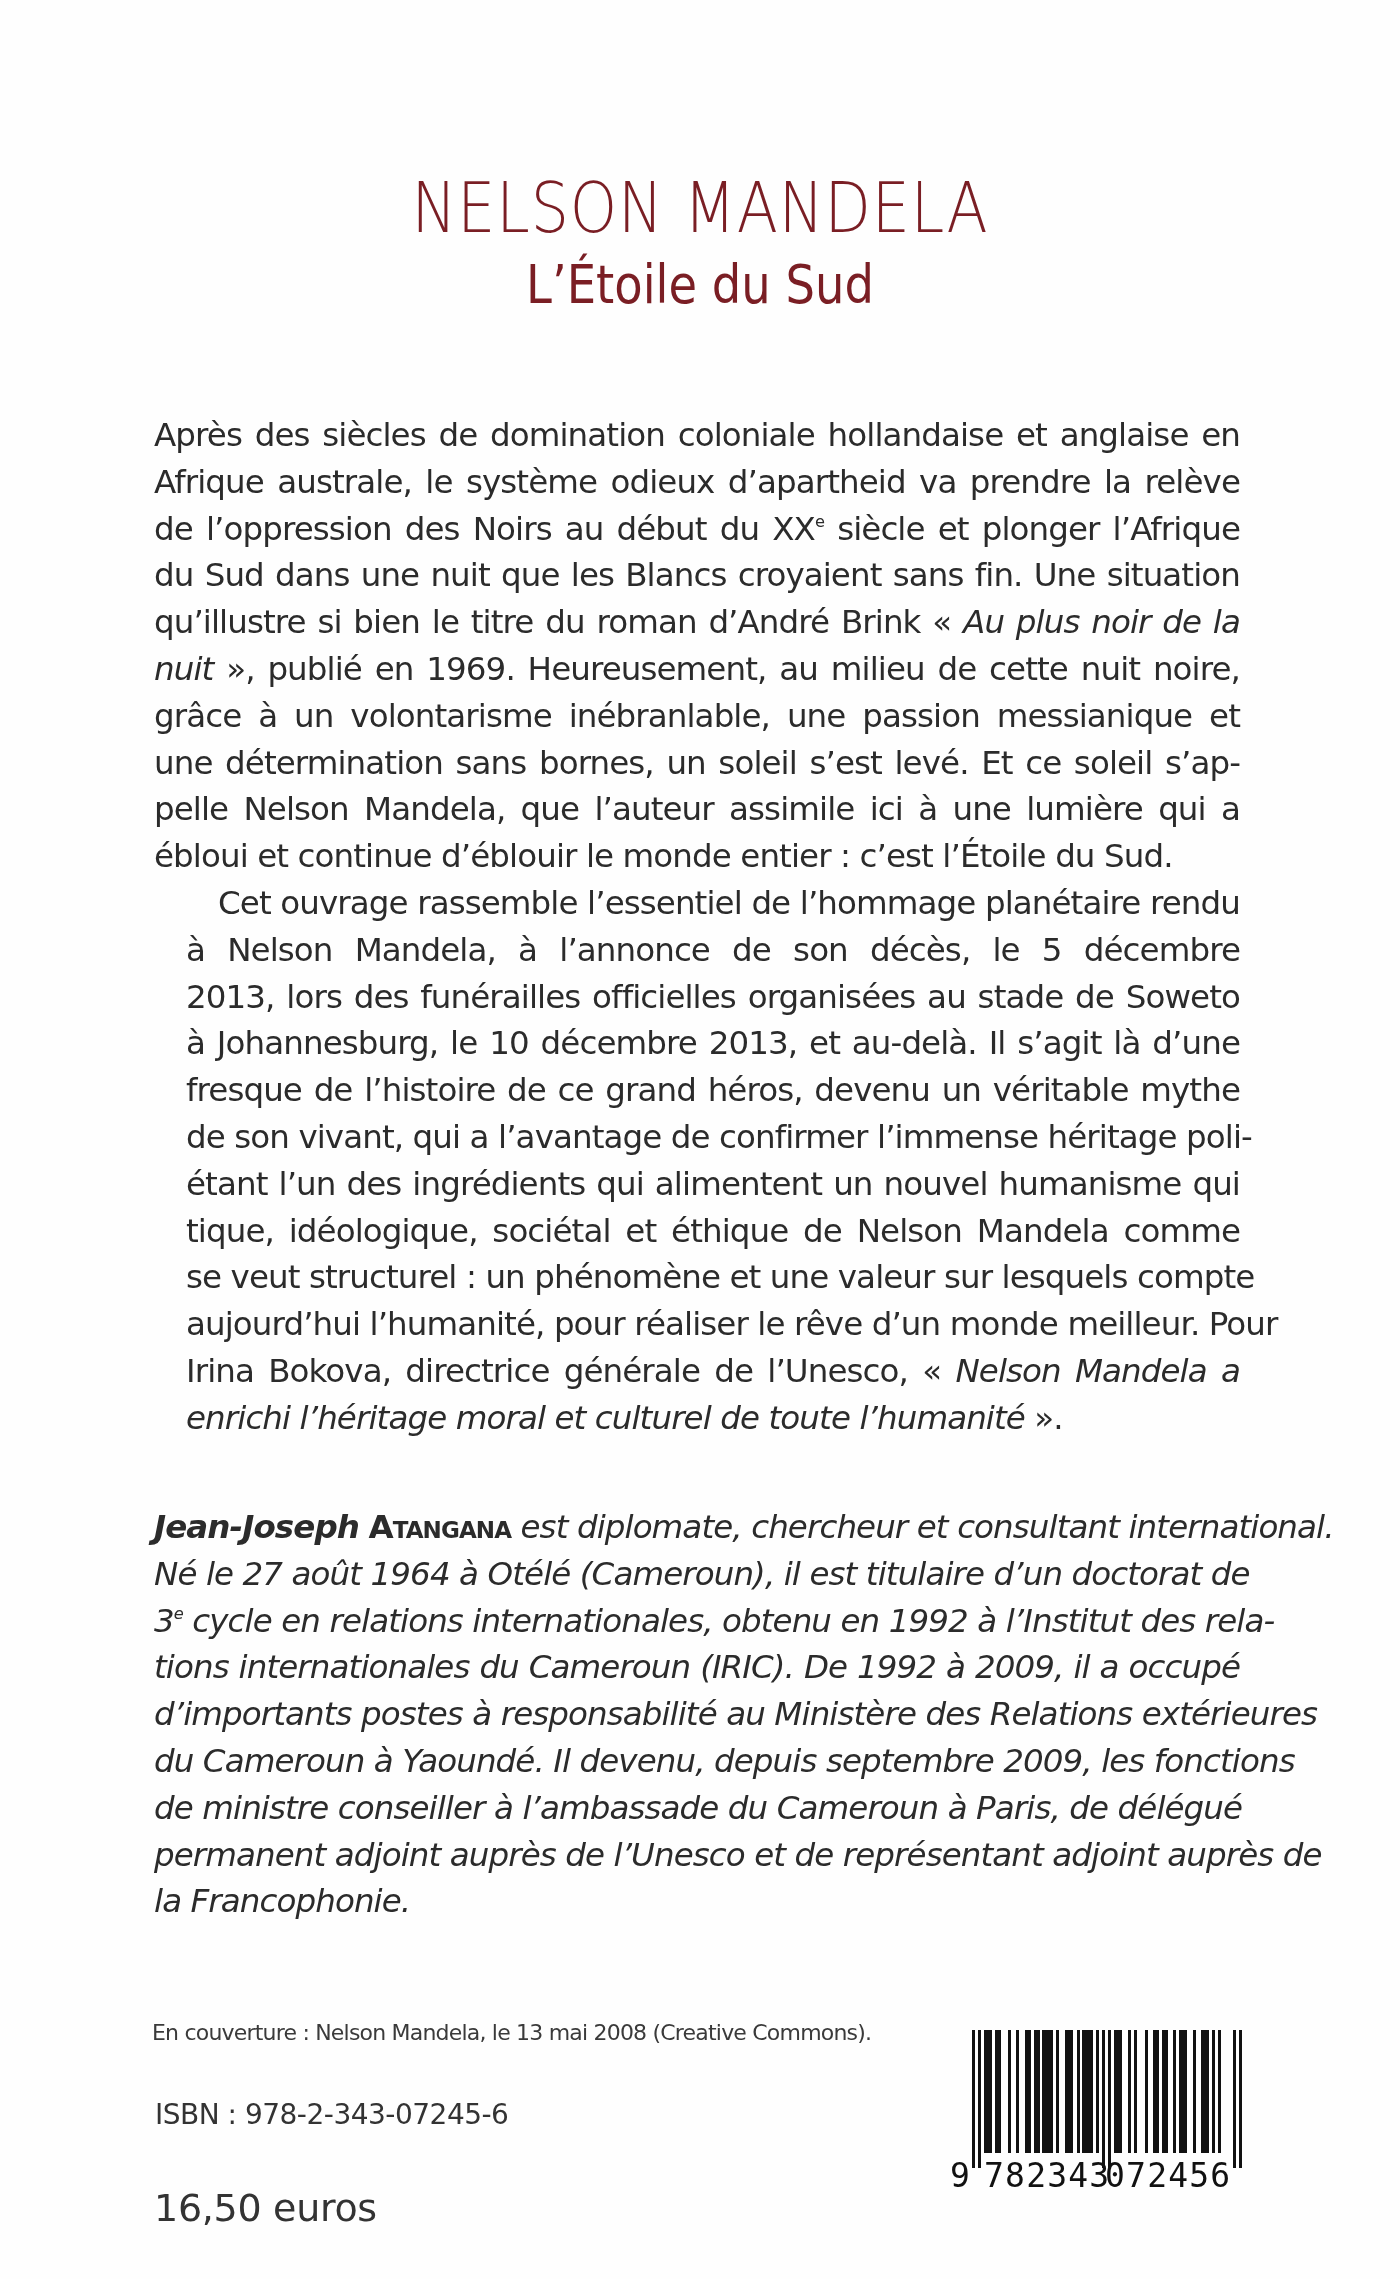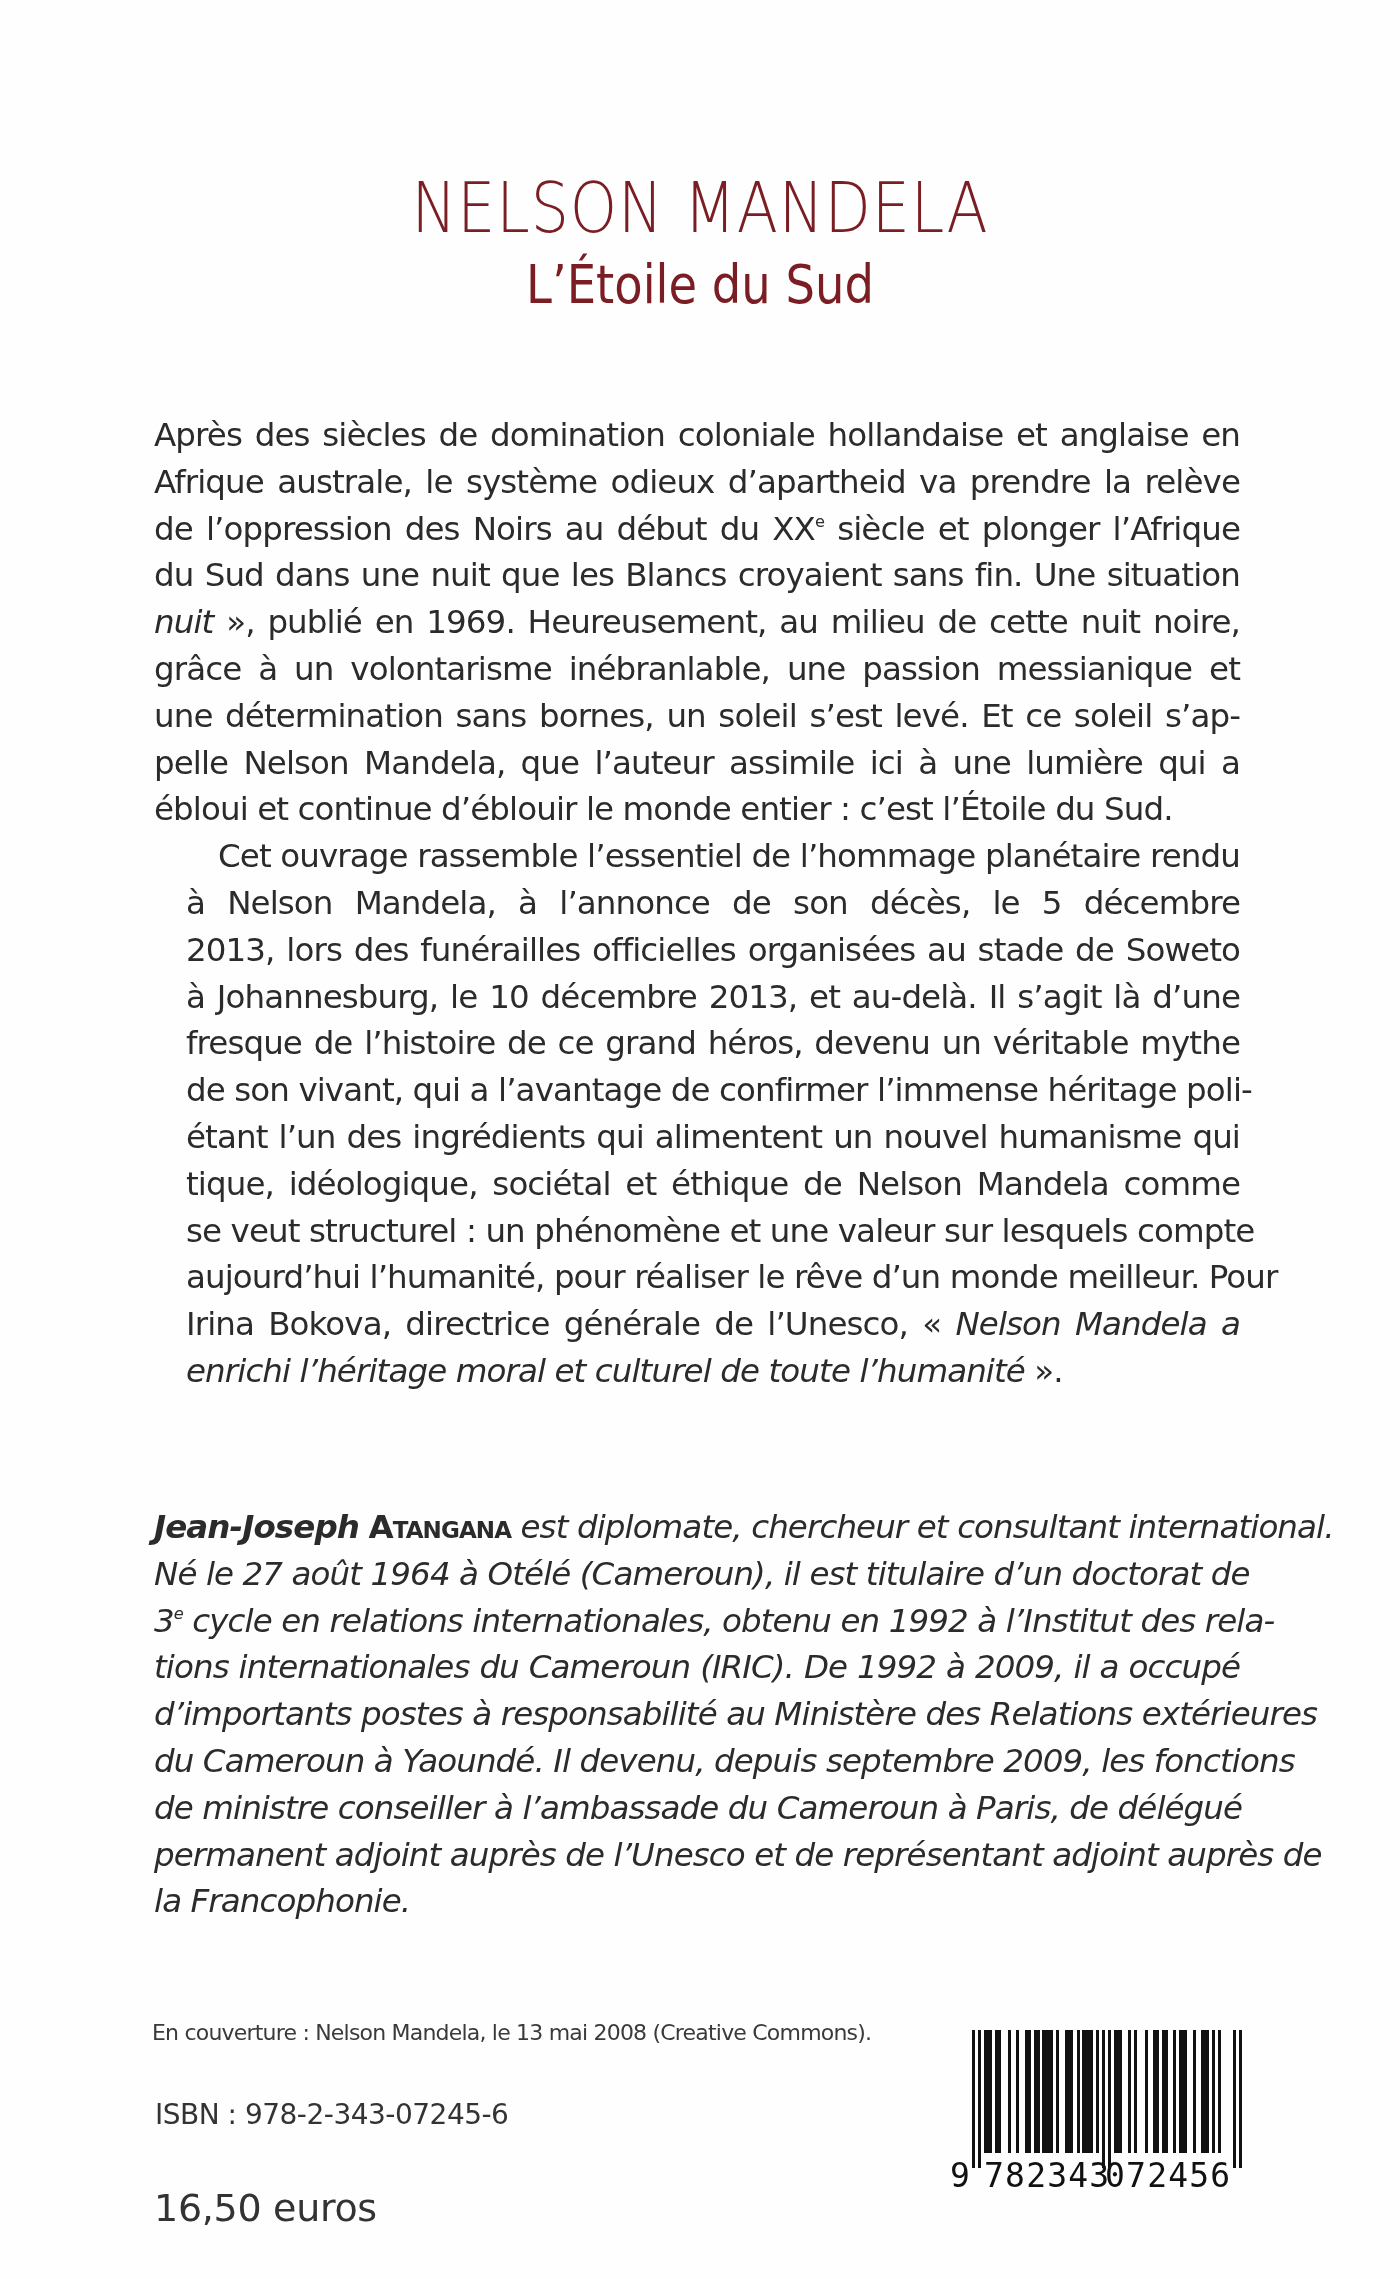--- a/index.html
+++ b/index.html
@@ -165,20 +165,21 @@
 
   <div class="title">NELSON MANDELA</div>
   <div class="subtitle">L’Étoile du Sud</div>
 
   <div class="body-text summary">
     <p>
       <span class="line">Après des siècles de domination coloniale hollandaise et anglaise en</span>
       <span class="line">Afrique australe, le système odieux d’apartheid va prendre la relève</span>
       <span class="line"><span>de l’oppression des Noirs au début du XX</span><sup class="ord">e</sup><span> siècle et plonger l’Afrique</span></span>
       <span class="line">du Sud dans une nuit que les Blancs croyaient sans fin. Une situation</span>
+      <span class="line"><span>qu’illustre si bien le titre du roman d’André Brink « </span><span class="it">Au plus noir de la</span></span>
       <span class="line"><span class="it">nuit</span><span> », publié en 1969. Heureusement, au milieu de cette nuit noire,</span></span>
       <span class="line">grâce à un volontarisme inébranlable, une passion messianique et</span>
       <span class="line">une détermination sans bornes, un soleil s’est levé. Et ce soleil s’ap-</span>
       <span class="line">pelle Nelson Mandela, que l’auteur assimile ici à une lumière qui a</span>
       <span class="line last">ébloui et continue d’éblouir le monde entier : c’est l’Étoile du Sud.</span>
     </p>
     <p class="indent">
       <span class="line" style="padding-left:32px;box-sizing:border-box;">Cet ouvrage rassemble l’essentiel de l’hommage planétaire rendu</span>
       <span class="line">à Nelson Mandela, à l’annonce de son décès, le 5 décembre</span>
       <span class="line">2013, lors des funérailles officielles organisées au stade de Soweto</span>

